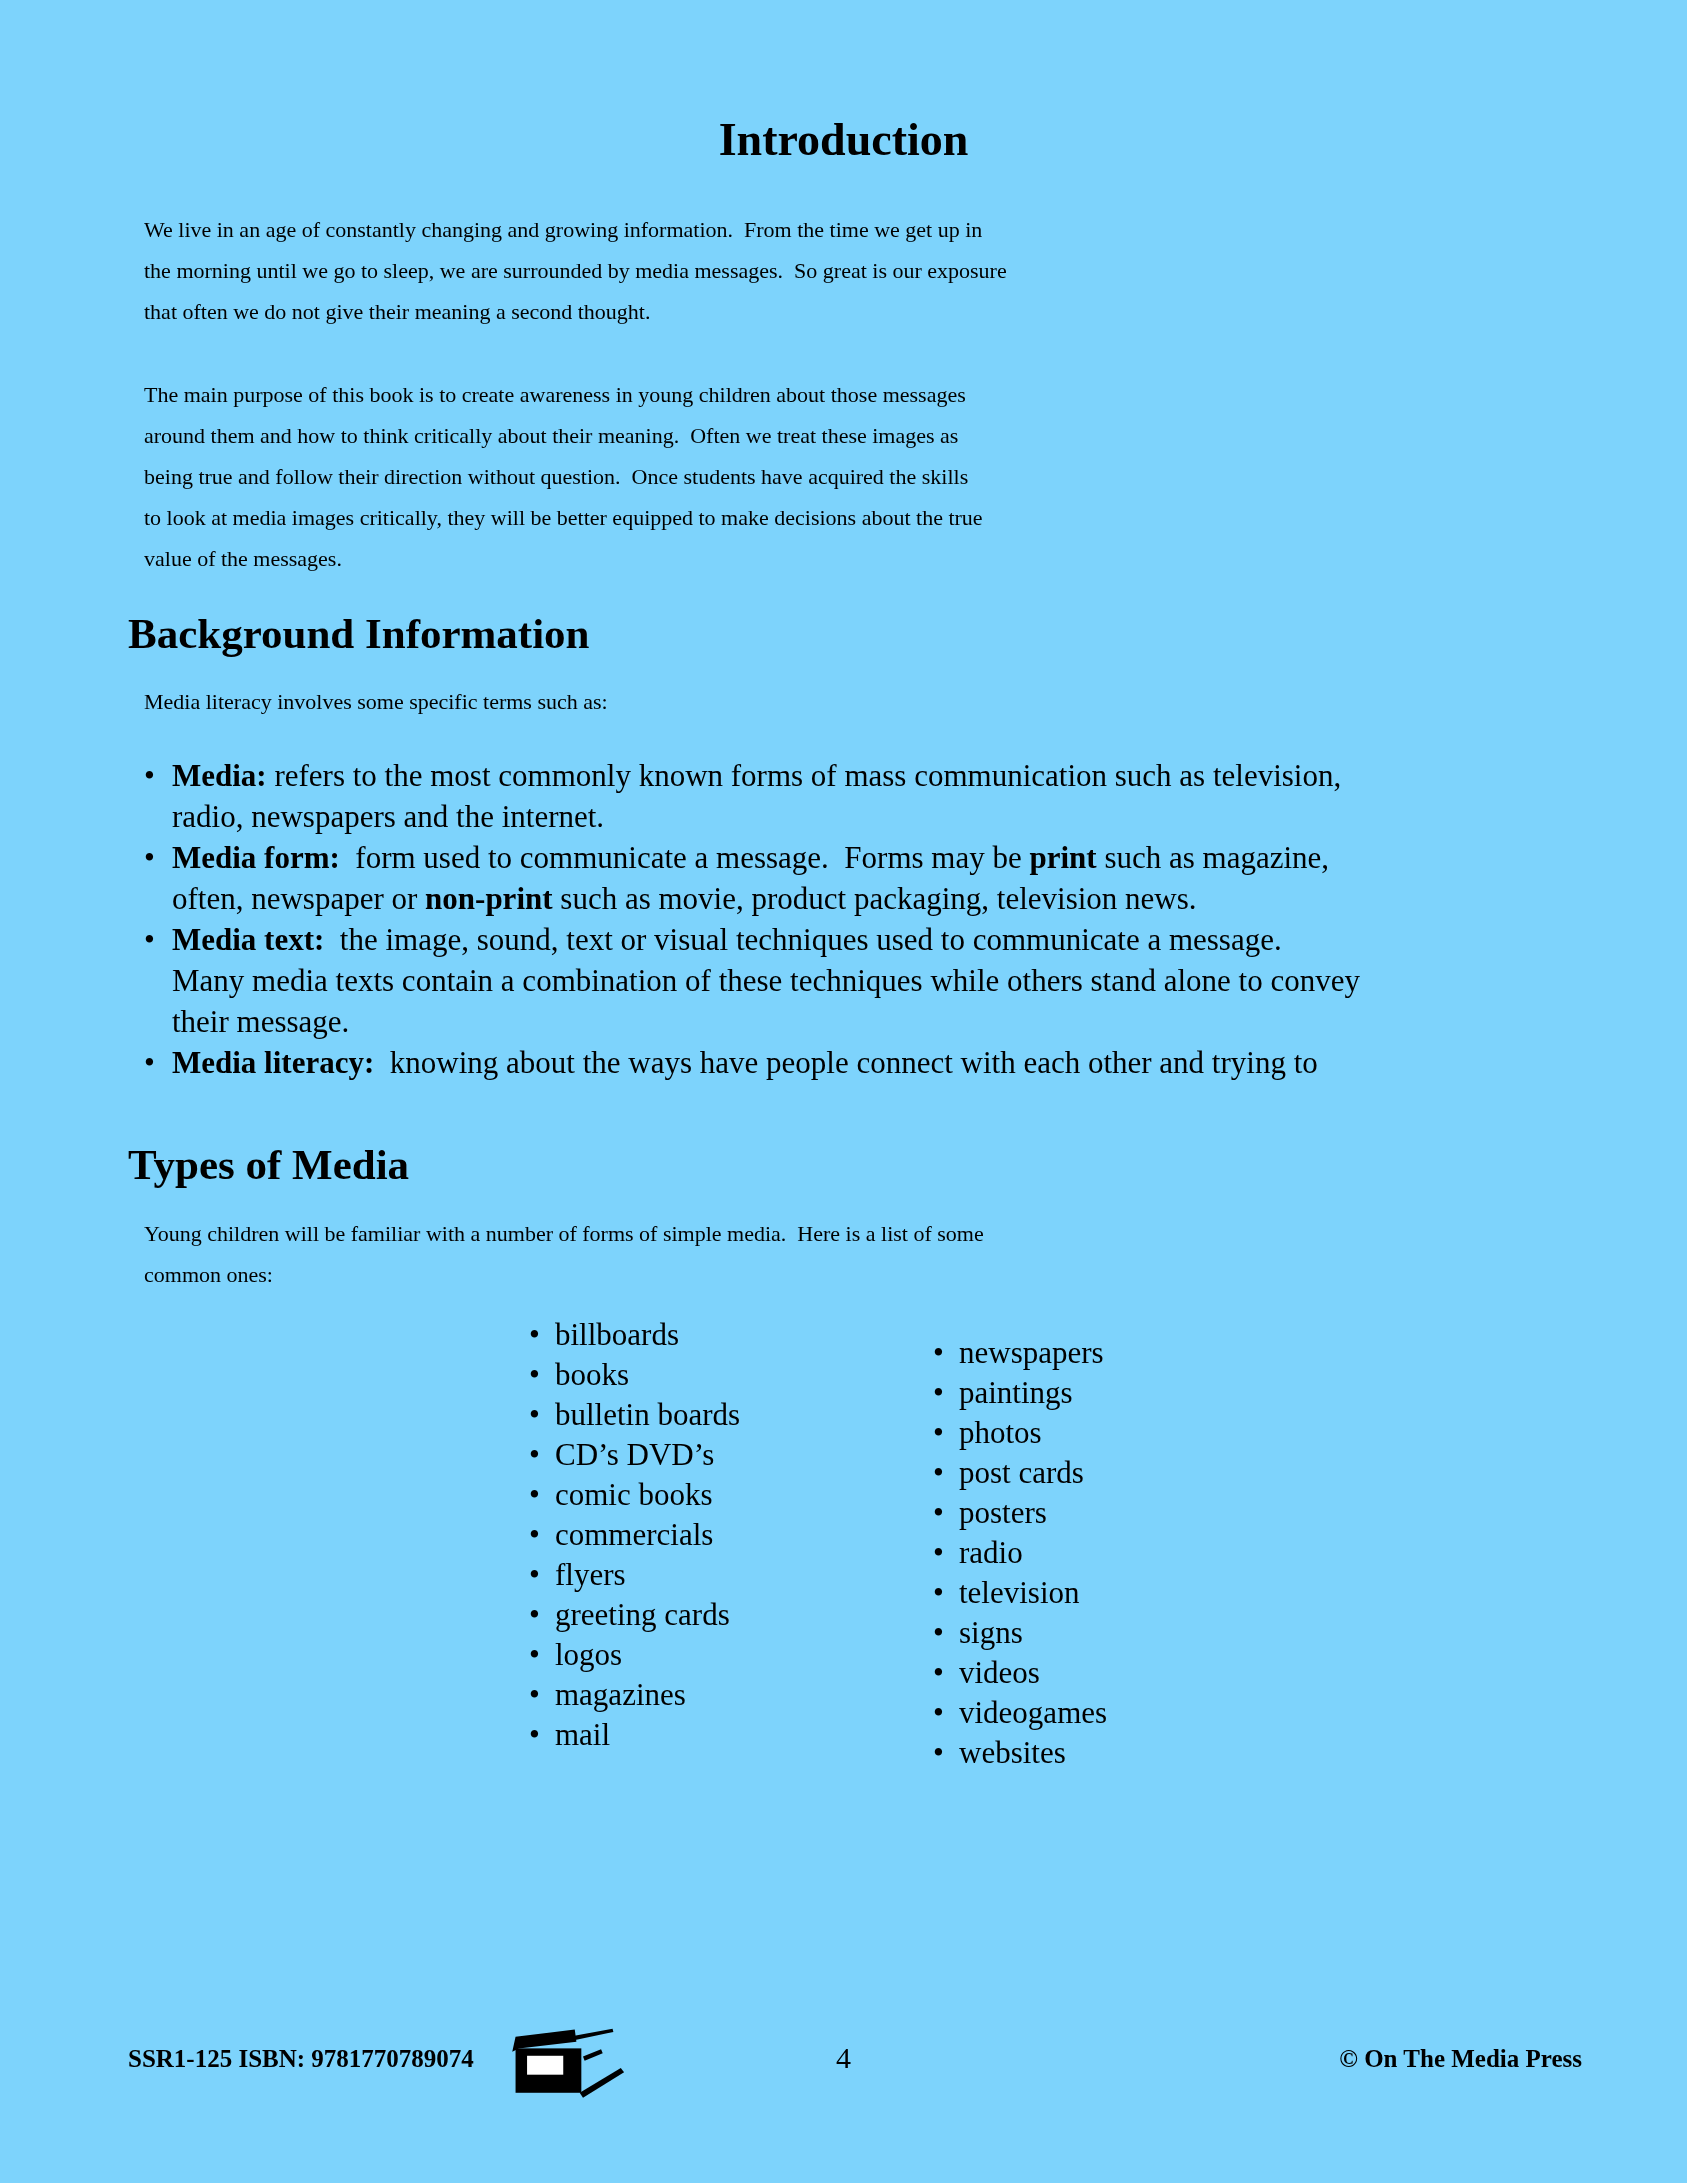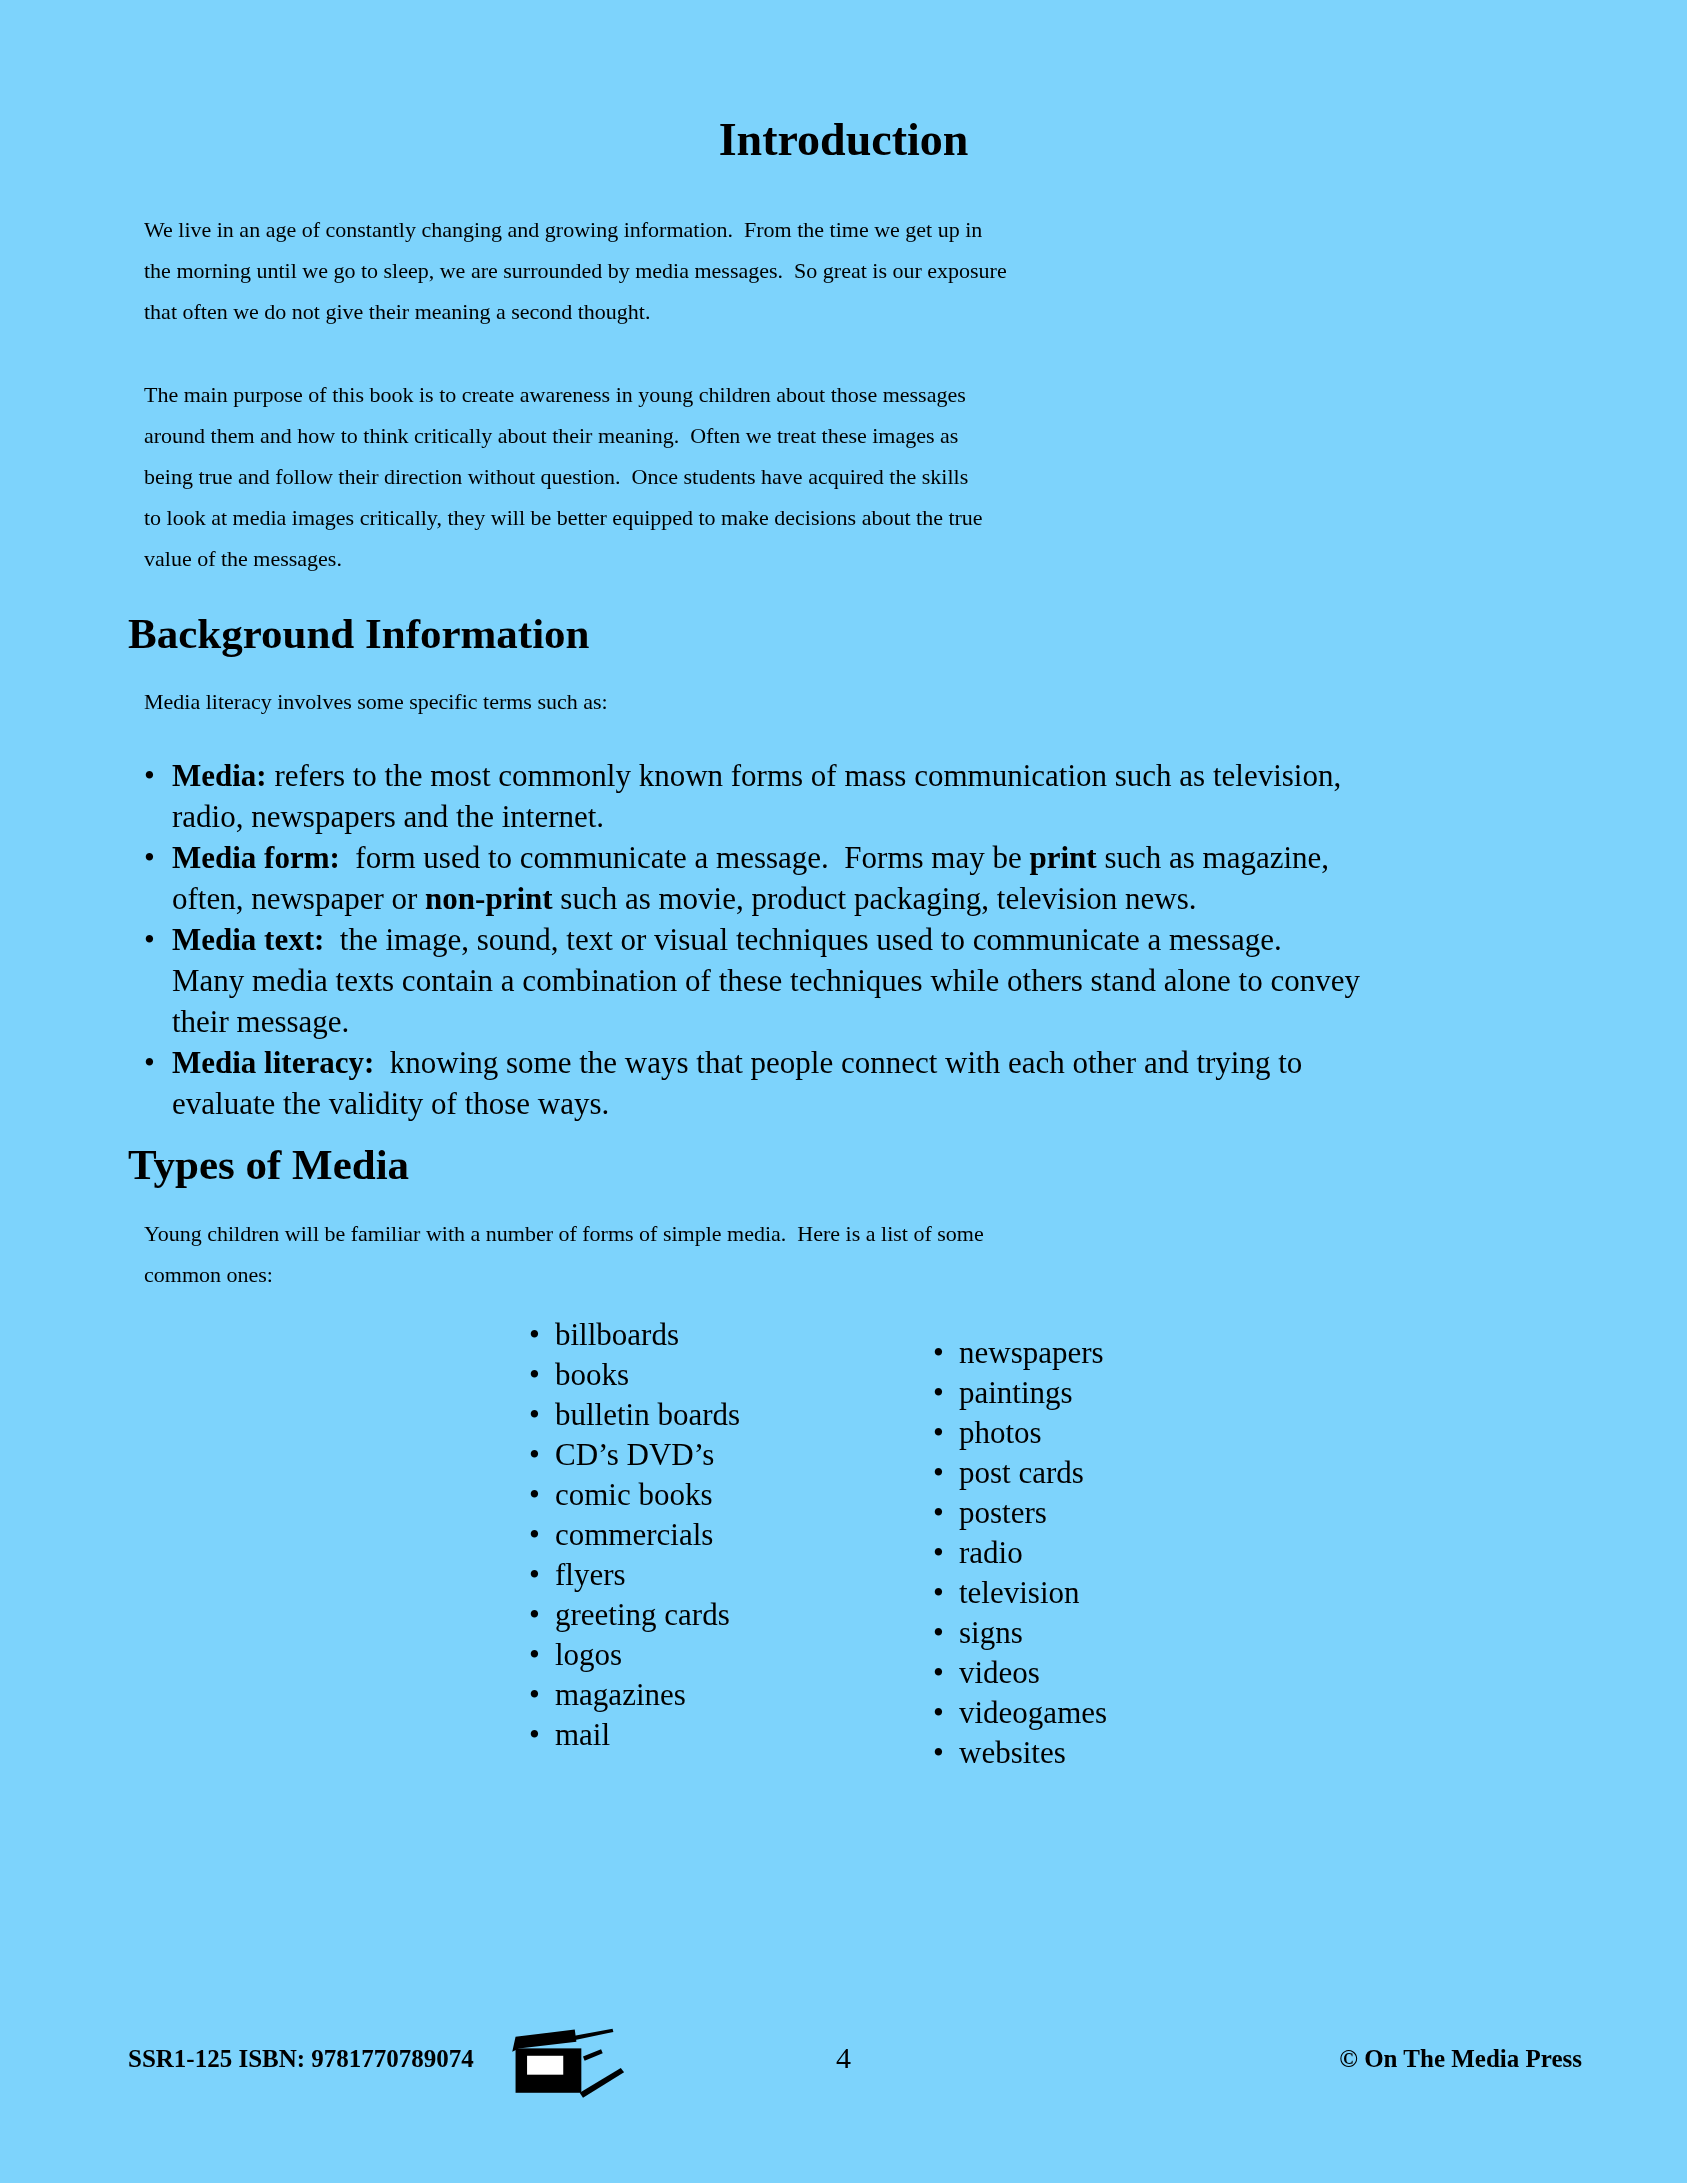--- a/index.html
+++ b/index.html
@@ -81,21 +81,21 @@
 value of the messages.</p>
 
   <h2 class="abs h2" style="top:610px;">Background Information</h2>
 
   <p class="abs body-text" style="top:681px;">Media literacy involves some specific terms such as:</p>
 
   <ul class="abs def-list" style="top:739px;">
     <li><span class="blt">•</span><span><span class="b">Media:</span><span> refers to the most commonly known forms of mass communication such as television,</span><br><span>radio, newspapers and the internet.</span></span></li>
     <li><span class="blt">•</span><span><span class="b">Media form:</span><span>  form used to communicate a message.  Forms may be </span><span class="b">print</span><span> such as magazine,</span><br><span>often, newspaper or </span><span class="b">non-print</span><span> such as movie, product packaging, television news.</span></span></li>
     <li><span class="blt">•</span><span><span class="b">Media text:</span><span>  the image, sound, text or visual techniques used to communicate a message.</span><br><span>Many media texts contain a combination of these techniques while others stand alone to convey</span><br><span>their message.</span></span></li>
-    <li><span class="blt">•</span><span><span class="b">Media literacy:</span><span>  knowing some the ways that people connect with each other and trying to</span><br><span>evaluate the validity of those ways.</span></span></li>
+    <li><span class="blt">•</span><span><span class="b">Media literacy:</span><span>  knowing about the ways have people connect with each other and trying to</span><br></span></li>
   </ul>
 
   <h2 class="abs h2" style="top:1141px;">Types of Media</h2>
 
   <p class="abs body-text" style="top:1213px;">Young children will be familiar with a number of forms of simple media.  Here is a list of some
 common ones:</p>
 
   <ul class="abs media-list media-left">
       <li><span class="blt">•</span><span>billboards</span></li>
       <li><span class="blt">•</span><span>books</span></li>

